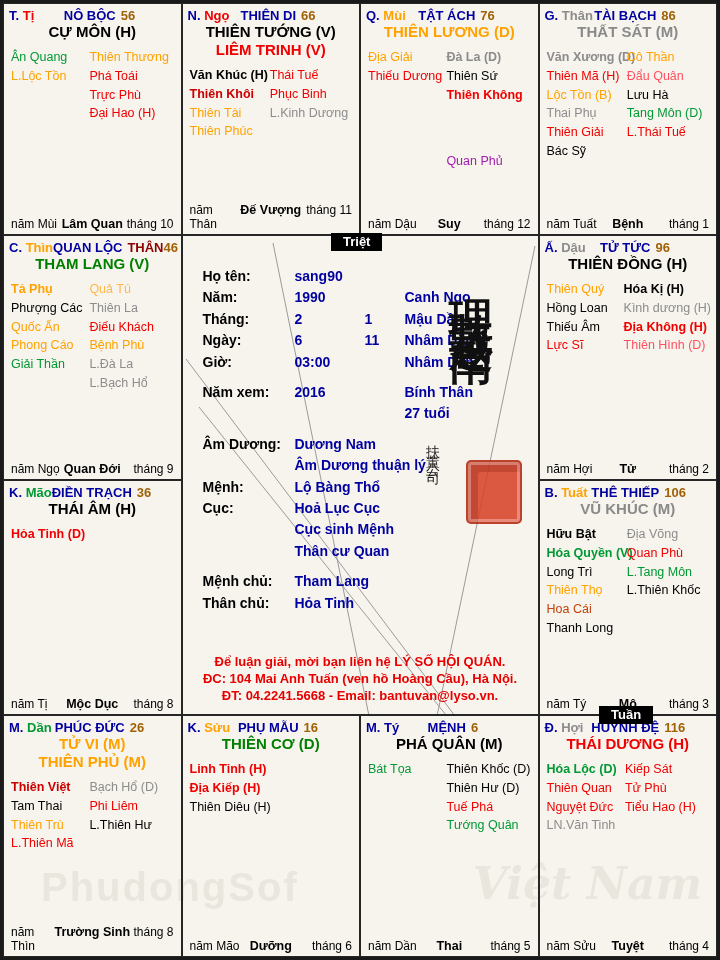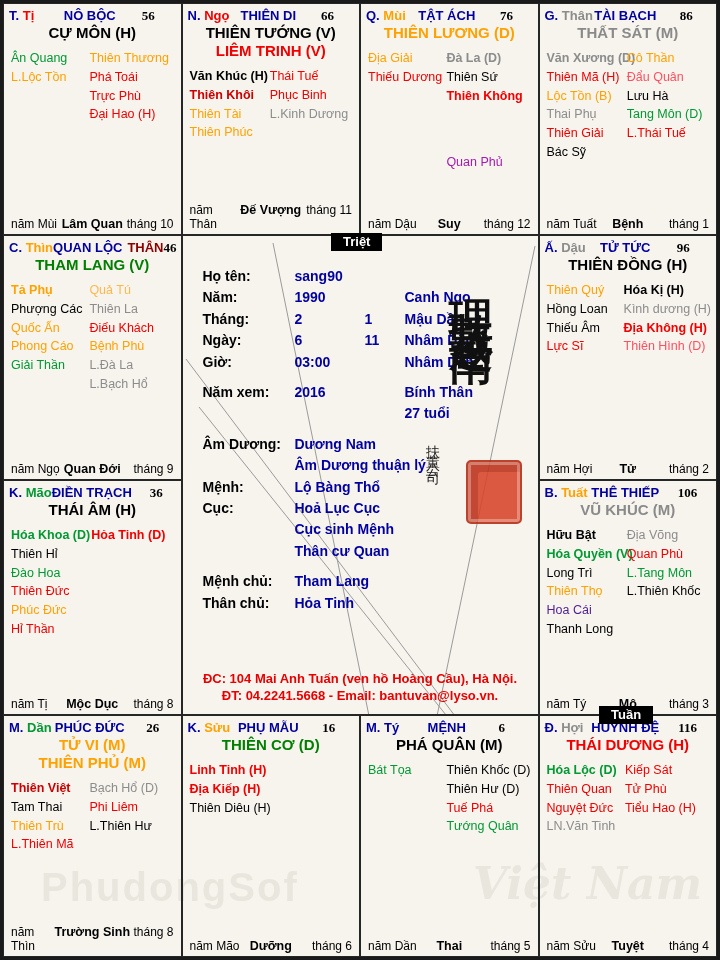--- a/index.html
+++ b/index.html
@@ -11,21 +11,21 @@
   .p0{grid-area:1/1}.p1{grid-area:1/2}.p2{grid-area:1/3}.p3{grid-area:1/4}
   .p4{grid-area:2/1}.p5{grid-area:2/4}.p6{grid-area:3/1}.p7{grid-area:3/4}
   .p8{grid-area:4/1}.p9{grid-area:4/2}.p10{grid-area:4/3}.p11{grid-area:4/4}
   .center{grid-area:2/2/4/4;border:1px solid #262626;box-sizing:border-box;position:relative;z-index:2;}
   .cell-header{display:flex;align-items:baseline;font-weight:bold;font-size:13px;margin-top:2px;}
   .ch-left{flex:1;text-align:left;white-space:nowrap;}
   .stem{color:#0000a0;}
   .ch-mid{white-space:nowrap;}
   .pname{color:#0000a0;}
   .pextra{color:#8b0000;margin-left:5px;}
-  .ch-right{flex:1;text-align:center;color:#000000;font-family:Liberation Serif, serif;}
+  .ch-right{flex:1;text-align:left;color:#a16207;}
   .mains{text-align:center;font-weight:bold;font-size:15px;line-height:1.2;margin:0 0 7px;}
   .starcols{display:flex;font-size:12.5px;line-height:1.5;}
   .starcol{width:47%;padding-left:2px;white-space:nowrap;}
   .starcol+.starcol{width:53%;}
   .star{white-space:nowrap;}
   .cell-footer{margin-top:auto;display:flex;align-items:baseline;font-size:12px;color:#000;padding:0 2px;}
   .cf-nam{flex:1;text-align:left;}
   .cf-stage{font-weight:bold;font-size:12.5px;}
   .cf-thang{flex:1;text-align:right;}
   
@@ -256,28 +256,20 @@
     <div class="cell-header">
       <span class="ch-left"><span class="stem">K.</span> <span style="color: rgb(0, 153, 51);">Mão</span></span>
       <span class="ch-mid"><span class="pname">ĐIỀN TRẠCH</span><span class="pextra"></span></span>
       <span class="ch-right">36</span>
     </div>
     <div class="mains">
         <div class="mainstar" style="color: rgb(0, 0, 0);">THÁI ÂM (H)</div>
       </div>
     <div class="starcols">
       <div class="starcol">
-          <div class="star" style="color: rgb(0, 153, 51); font-weight: bold;">Hóa Khoa (D)</div>
-          <div class="star" style="color: rgb(0, 0, 0);">Thiên Hỉ</div>
-          <div class="star" style="color: rgb(0, 153, 51);">Đào Hoa</div>
-          <div class="star" style="color: rgb(240, 0, 0);">Thiên Đức</div>
-          <div class="star" style="color: rgb(255, 162, 0);">Phúc Đức</div>
-          <div class="star" style="color: rgb(240, 0, 0);">Hỉ Thần</div>
-        </div>
-      <div class="starcol">
           <div class="star" style="color: rgb(240, 0, 0); font-weight: bold;">Hỏa Tinh (D)</div>
         </div>
     </div>
     <div class="cell-footer">
       <span class="cf-nam">năm Tị</span>
       <span class="cf-stage">Mộc Dục</span>
       <span class="cf-thang">tháng 8</span>
     </div>
   </div>
 
@@ -289,21 +281,21 @@
     </div>
     <div class="mains">
         <div class="mainstar" style="color: rgb(138, 138, 138);">VŨ KHÚC (M)</div>
       </div>
     <div class="starcols">
       <div class="starcol">
           <div class="star" style="color: rgb(0, 0, 0); font-weight: bold;">Hữu Bật</div>
           <div class="star" style="color: rgb(0, 153, 51); font-weight: bold;">Hóa Quyền (V)</div>
           <div class="star" style="color: rgb(0, 0, 0);">Long Trì</div>
           <div class="star" style="color: rgb(255, 162, 0);">Thiên Thọ</div>
-          <div class="star" style="color: #4c1d95;">Hoa Cái</div>
+          <div class="star" style="color: #c2410c;">Hoa Cái</div>
           <div class="star" style="color: rgb(0, 0, 0);">Thanh Long</div>
         </div>
       <div class="starcol">
           <div class="star" style="color: rgb(140, 140, 140);">Địa Võng</div>
           <div class="star" style="color: rgb(240, 0, 0);">Quan Phù</div>
           <div class="star" style="color: rgb(0, 153, 51);">L.Tang Môn</div>
           <div class="star" style="color: rgb(0, 0, 0);">L.Thiên Khốc</div>
         </div>
     </div>
     <div class="cell-footer">
@@ -530,20 +522,21 @@
         <span class="clabel">Thân chủ:</span>
         <span class="cv cv1">Hỏa Tinh</span>
         <span class="cv cv2"></span>
         <span class="cv cv3"></span>
       </div>
       </div>
     <div class="seal"></div>
     <div class="calli">理數越南</div>
     <div class="calli-small">扶董公司</div>
     <div class="contact">
+        <div>Để luận giải, mời bạn liên hệ LÝ SỐ HỘI QUÁN.</div>
         <div>ĐC: 104 Mai Anh Tuấn (ven hồ Hoàng Cầu), Hà Nội.</div>
         <div>ĐT: 04.2241.5668 - Email: bantuvan@lyso.vn.</div>
       </div>
   </div>
 
   <div class="overlay-tag tag-triet">Triệt</div>
   <div class="overlay-tag tag-tuan">Tuần</div>
 
 </div>
 

